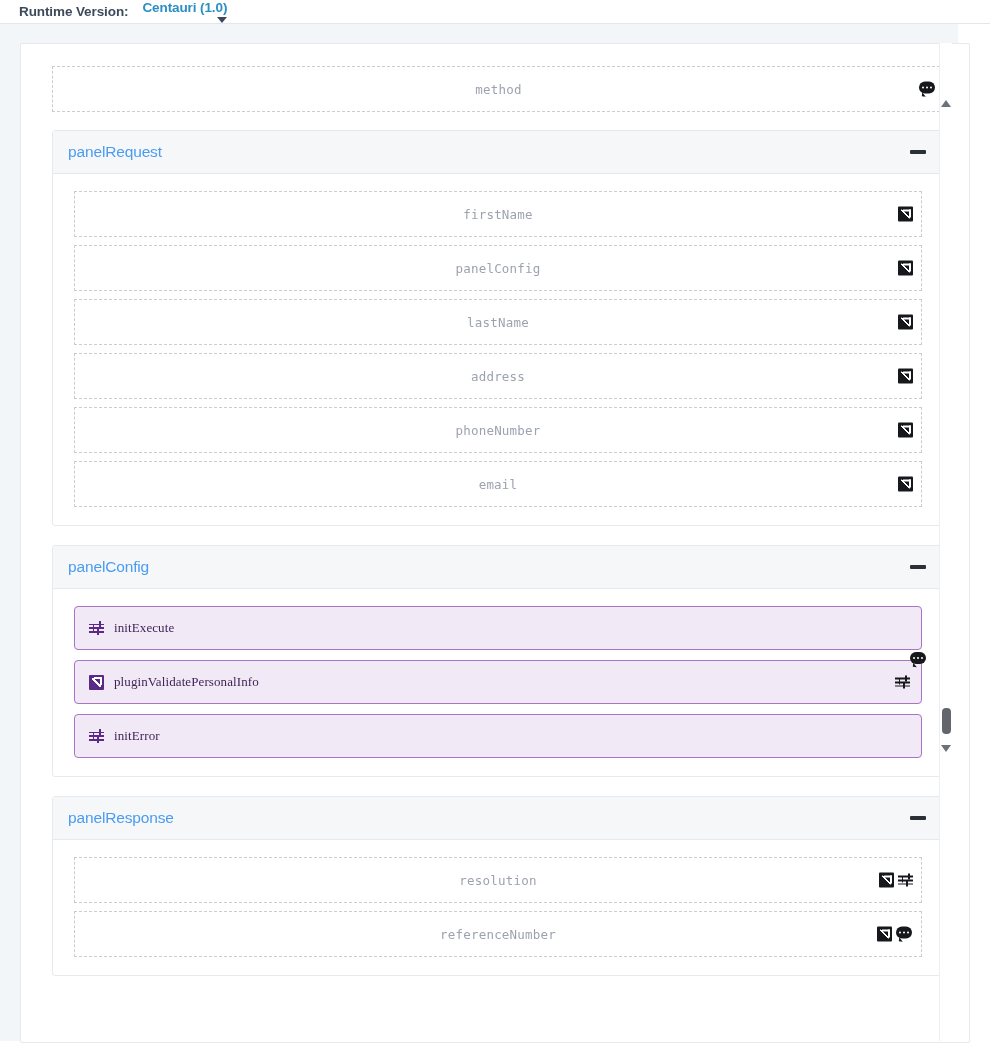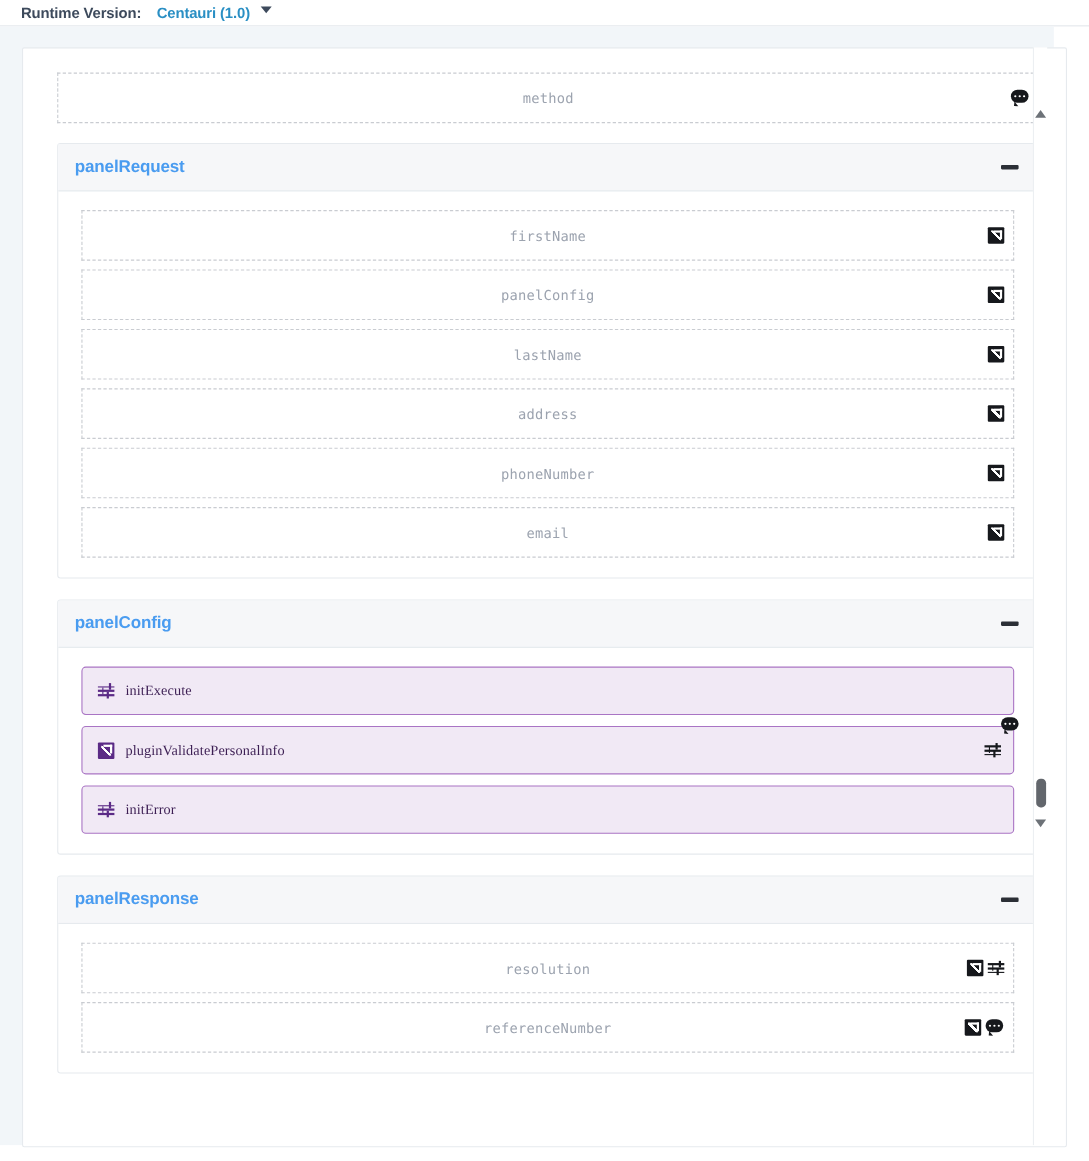--- a/index.html
+++ b/index.html
@@ -22,23 +22,24 @@
     padding-left: 19px;
   }
   .topbar-label {
     font-size: 13.5px;
     font-weight: bold;
     color: #3d4a5c;
     letter-spacing: -0.1px;
   }
   .topbar-select {
     display: flex;
-    align-items: flex-start;
+    align-items: flex-end;
     margin-left: 14px;
     cursor: pointer;
+    flex-direction: column;
   }
   .topbar-value {
     font-size: 13.5px;
     font-weight: bold;
     color: #2a8fc4;
     letter-spacing: -0.1px;
   }
   .caret {
     width: 0; height: 0;
     border-left: 5px solid transparent;
@@ -200,21 +201,21 @@
     height: 43px;
     background: #f6f7f9;
     border-bottom: 1px solid #e6eaee;
     display: flex;
     align-items: center;
     justify-content: space-between;
     padding: 0 18px 0 15px;
   }
   .panel-title {
     font-size: 15.5px;
-    font-weight: bold;
+    font-weight: normal;
     color: #4a9cf0;
     letter-spacing: -0.15px;
   }
   .panel-body { padding: 17px 22px 18px 21px; }
   .panel-body .field:last-child { margin-bottom: 0; }
 
   
   .cfg-row {
     position: relative;
     height: 44px;

